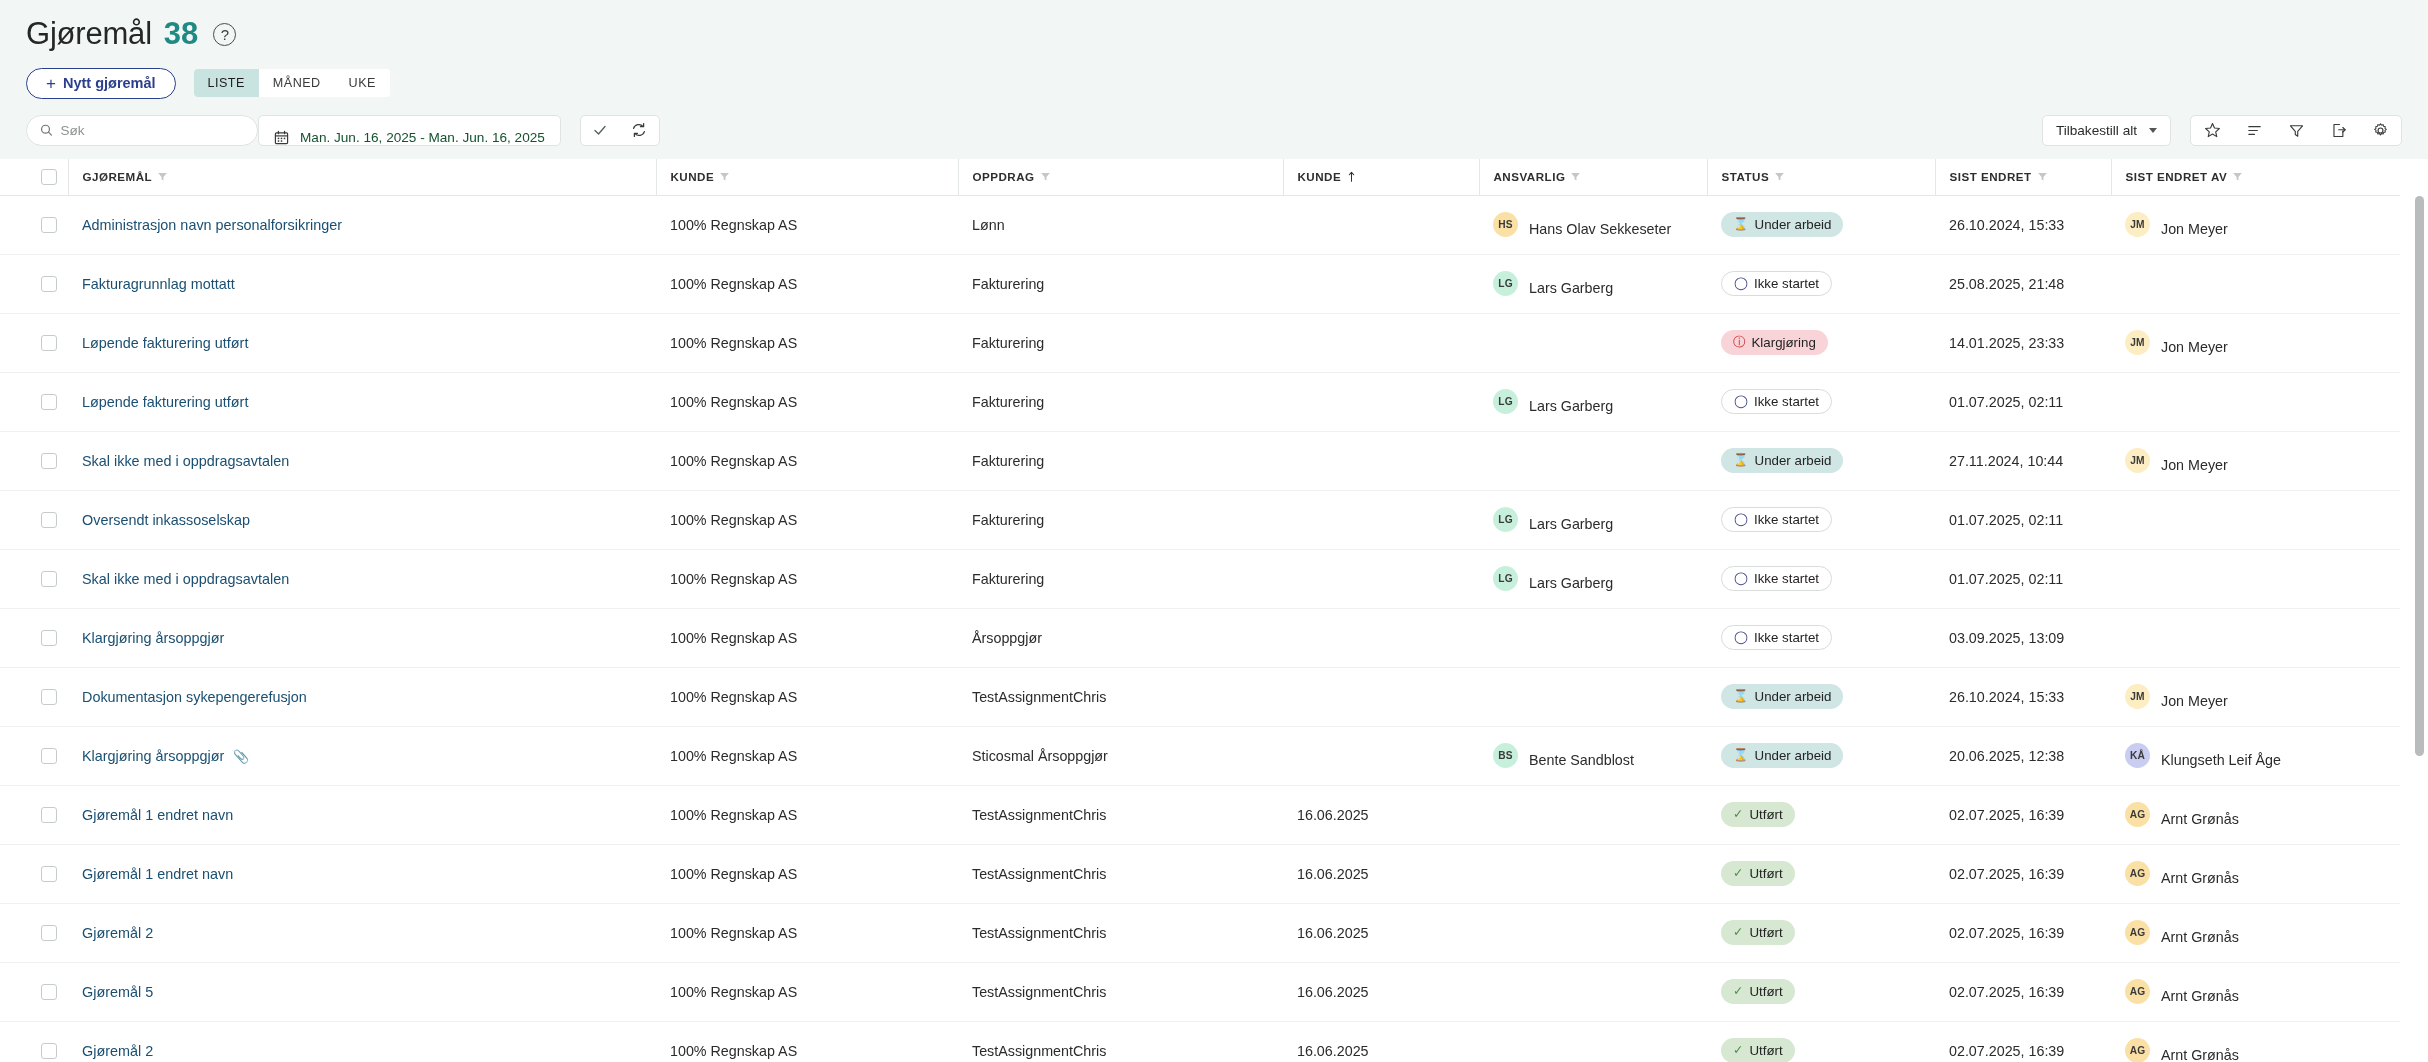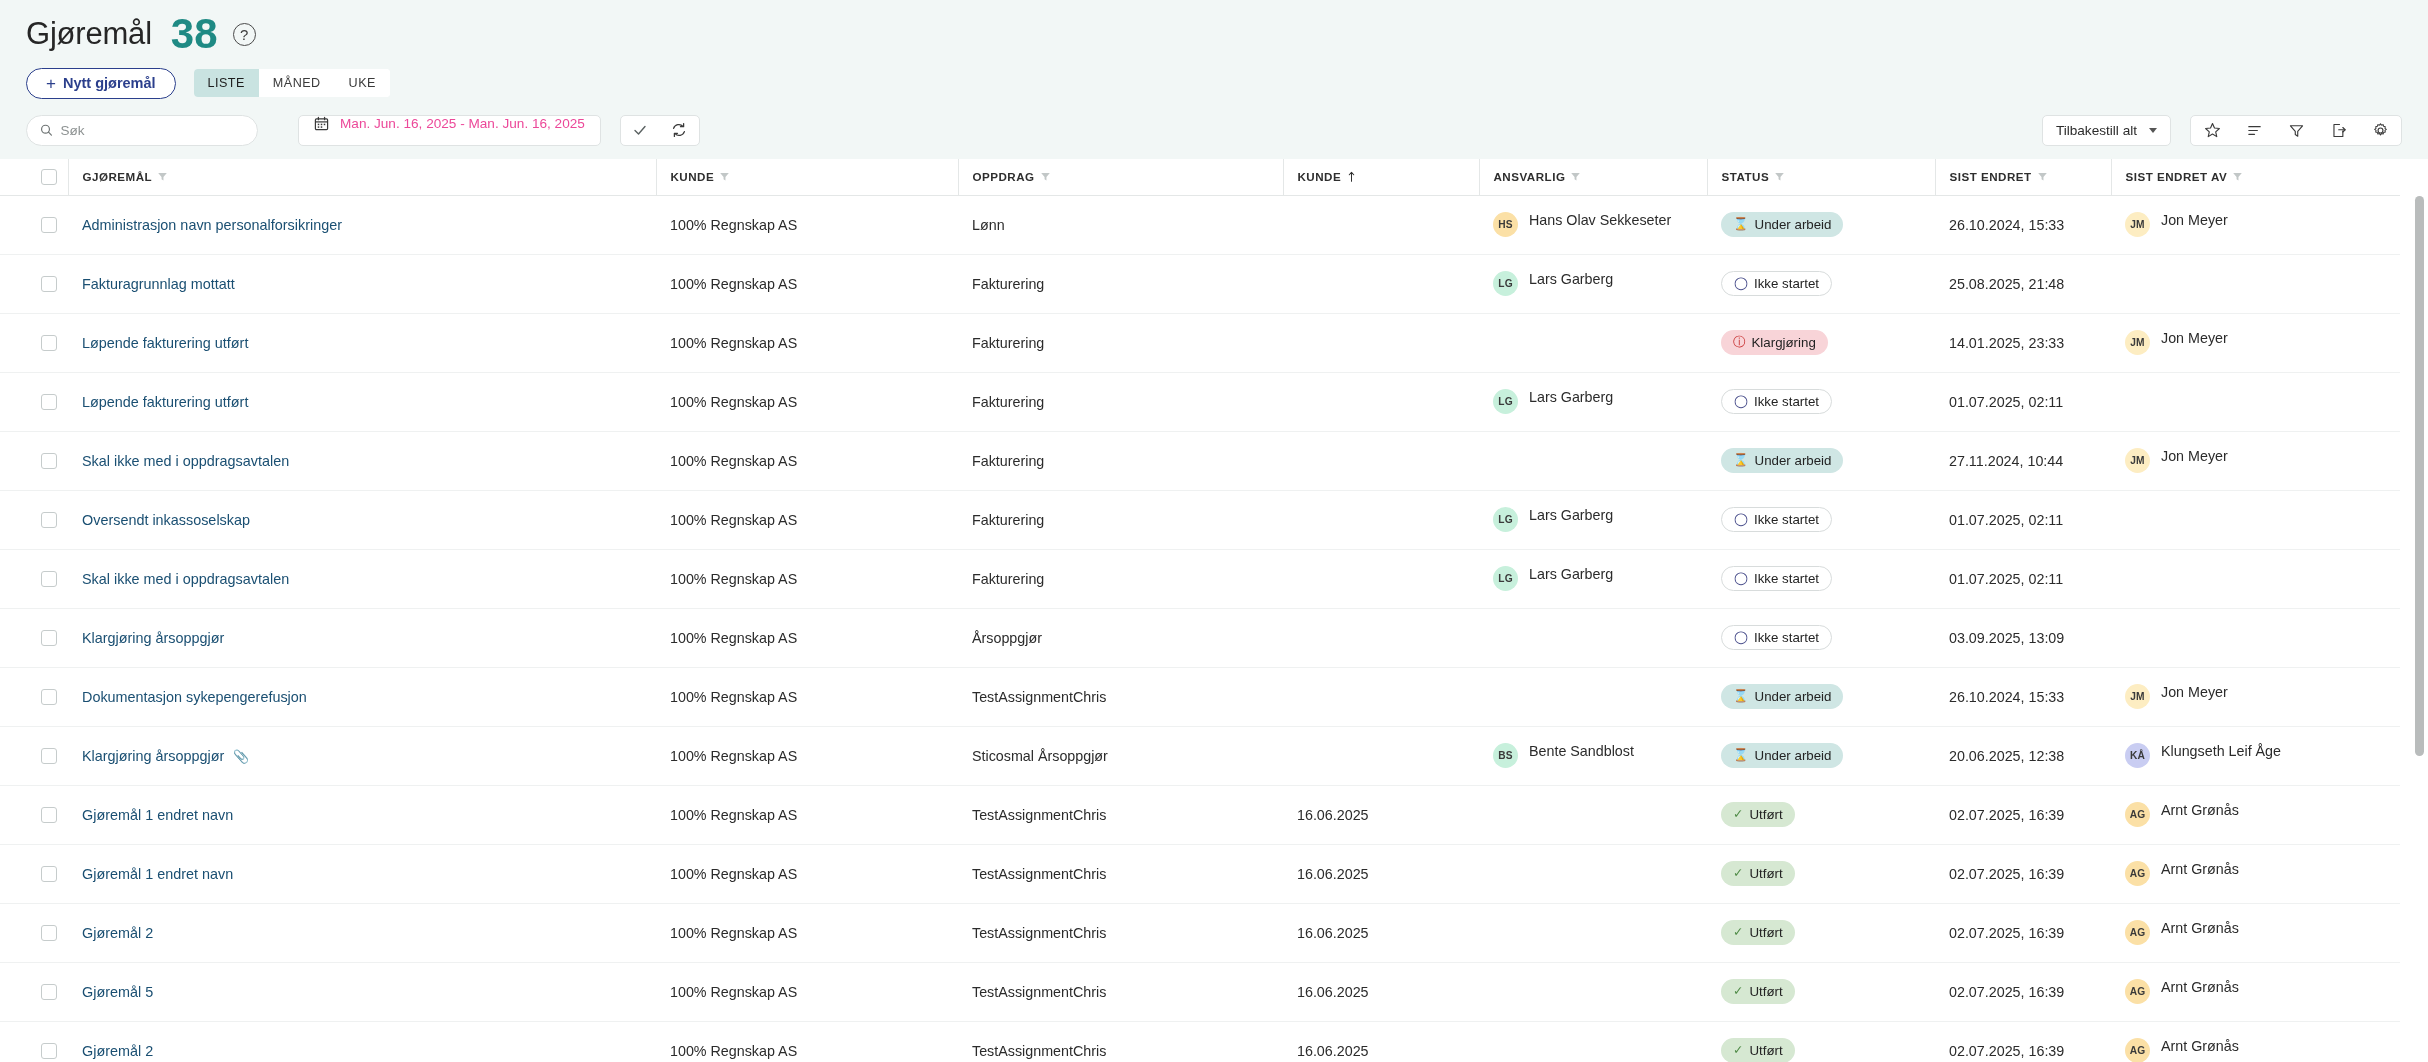--- a/index.html
+++ b/index.html
@@ -7,21 +7,21 @@
     width: 2428px; height: 1062px;
     background: #f2f7f6;
     font-family: "Liberation Sans", sans-serif;
     overflow: hidden;
   }
 
   
   .page-head { padding: 14px 0 0 26px; }
   .title-row { display: flex; align-items: center; gap: 11px; height: 40px; }
   .title-main { font-size: 31px; color: #262626; font-weight: 400; letter-spacing: -.2px; }
-  .title-count { font-size: 42px; color: #1f8a84; font-weight: 700; margin-left: 8px; }
+  .title-count { font-size: 31px; color: #1f8a84; font-weight: 700; margin-left: 1px; }
   .help-icon {
     width: 23px; height: 23px; border: 1.6px solid #4a4a4a; border-radius: 50%;
     display: flex; align-items: center; justify-content: center;
     font-size: 15px; color: #3d3d3d; cursor: pointer; margin-left: 4px;
   }
 
   
   .action-row { display: flex; align-items: center; gap: 18px; margin-top: 13px; height: 32px; }
   .btn-new {
     border: 1.4px solid #2b3f8c; border-radius: 17px; background: #fff;
@@ -44,23 +44,23 @@
     width: 232px; height: 31px; border: 1px solid #dfe3e3; border-radius: 16px;
     background: #fff; display: flex; align-items: center; gap: 8px; padding: 0 13px;
   }
   .search-box input {
     border: none; outline: none; font-size: 13.5px; color: #1d4ed8;
     font-family: "Liberation Sans", sans-serif; background: transparent; width: 100%;
   }
   .search-box input::placeholder { color: #8d9292; }
 
   .date-box {
-    margin-left: 40px; height: 31px; border: 1px solid #dfe3e3; border-radius: 5px;
-    background: #fff; display: flex; align-items: flex-start; gap: 11px; padding: 0 15px;
-    font-size: 13.6px; color: #ec4899; cursor: pointer; white-space: nowrap;
+    height: 31px; border: 1px solid #dfe3e3; border-radius: 5px;
+    background: #fff; display: flex; align-items: flex-end; gap: 11px; padding: 0 15px;
+    font-size: 13.6px; color: #14532d; cursor: pointer; white-space: nowrap;
   }
   .icon-pair {
     margin-left: 19px; height: 31px; border: 1px solid #dfe3e3; border-radius: 5px;
     background: #fff; display: flex; align-items: center;
   }
   .icon-pair > span { width: 39px; height: 100%; display: flex; align-items: center; justify-content: center; cursor: pointer; }
 
   .spacer { flex: 1; }
 
   .reset-btn {
@@ -96,21 +96,21 @@
     white-space: nowrap; overflow: hidden;
   }
   .cb {
     width: 16px; height: 16px; border: 1.3px solid #c6cccc; border-radius: 3px;
     background: #fff; cursor: pointer; display: block; margin-left: 27px;
   }
   thead .cb { margin-left: 27px; }
   .task-link { color: #1a4f72; font-size: 14.4px; cursor: pointer; }
   .clip { margin-left: 9px; color: #5a5a5a; font-size: 13px; }
 
-  .person { display: flex; align-items: flex-start; gap: 11px; }
+  .person { display: flex; align-items: flex-end; gap: 11px; }
   .avatar {
     width: 25px; height: 25px; border-radius: 50%; flex: none;
     display: flex; align-items: center; justify-content: center;
     font-size: 10.2px; font-weight: 700; color: #3a3a3a; letter-spacing: .2px;
   }
 
   .badge {
     display: inline-flex; align-items: center; gap: 6px;
     height: 25px; padding: 0 12px; border-radius: 13px;
     font-size: 13.3px; color: #232323; white-space: nowrap;

